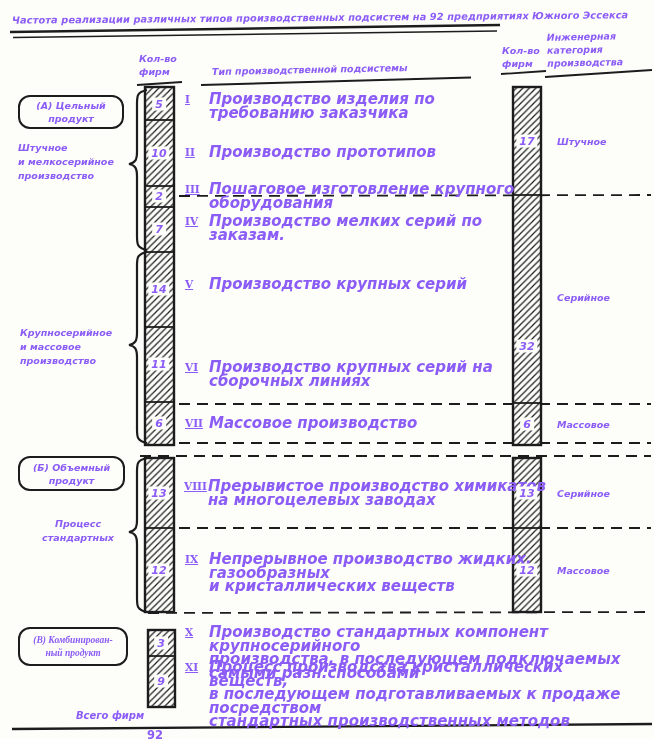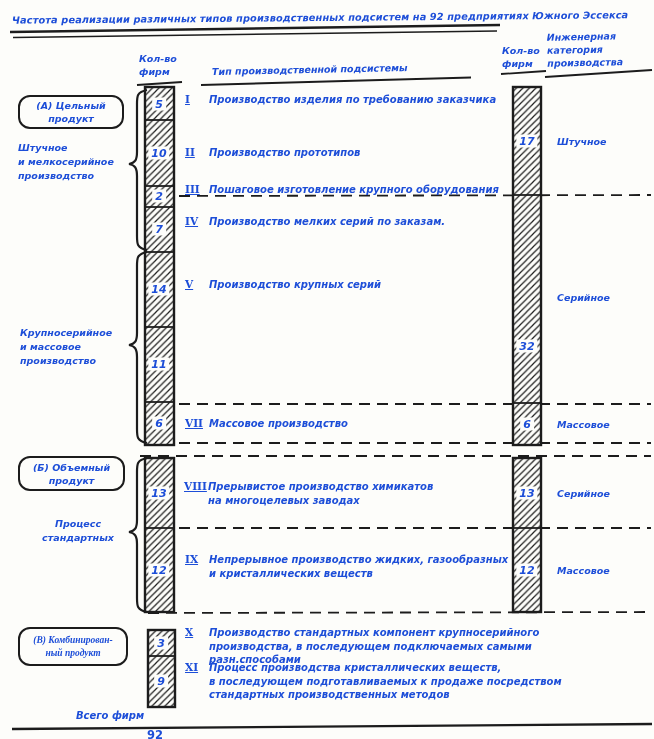--- a/index.html
+++ b/index.html
@@ -1,18 +1,18 @@
 <!DOCTYPE html>
 <html><head>
 <meta charset="utf-8">
 <style>
   html,body { margin:0; padding:0; background:#e8e8e4; }
   .page {
     position:relative; width:654px; height:739px; margin:0 auto;
-    background:#fdfdfa; color:#1d4ed8; overflow:hidden;
+    background:#fdfdfa; color:#8b5cf6; overflow:hidden;
     font-family:"DejaVu Sans", sans-serif;
   }
   svg.overlay { position:absolute; left:0; top:0; width:654px; height:739px; }
   svg .ink { stroke:#1c1c1c; fill:none; }
   .lbl {
     position:absolute; font-style:italic; font-weight:bold;
     font-size:9.5px; line-height:14px; white-space:pre-line;
   }
   .title { font-size:9.8px; white-space:nowrap; letter-spacing:0.1px; transform:rotate(-0.5deg); }
   .hdr { line-height:13px; }
@@ -20,21 +20,21 @@
     position:absolute; box-sizing:border-box; border:2.5px solid #1c1c1c; border-radius:12px;
     display:flex; align-items:center; justify-content:center; text-align:center;
     font-style:italic; font-weight:bold; font-size:9.5px; line-height:13px; white-space:pre-line;
   }
   .row { position:absolute; display:flex; align-items:flex-start; }
   .row .num {
     font-family:"DejaVu Serif", serif; font-weight:bold; font-size:10.5px;
     text-decoration:underline; min-width:24px; flex:0 0 auto; padding-top:0px;
   }
   .row .txt {
-    font-style:italic; font-weight:bold; font-size:10px; line-height:13.5px; white-space:pre-line;
+    font-style:italic; font-weight:bold; font-size:15px; line-height:13.5px; white-space:pre-line;
   }
   .barnum {
     position:absolute; transform:translate(-50%,-50%);
     background:#fdfdfa; padding:0 3px;
     font-weight:bold; font-style:italic; font-size:11px;
   }
   .cat { position:absolute; transform:translateY(-50%); font-style:italic; font-weight:bold; font-size:9.5px; }
   .total-label { font-size:10px; }
   .total-value { position:absolute; font-weight:bold; font-size:11.5px; }
 </style>
@@ -139,20 +139,24 @@
       <span class="num">III</span>
       <span class="txt">Пошаговое изготовление крупного оборудования</span>
     </div>
   <div class="row" style="left:185px; top:215px; width:360px;">
       <span class="num">IV</span>
       <span class="txt">Производство мелких серий по заказам.</span>
     </div>
   <div class="row" style="left:185px; top:278px; width:360px;">
       <span class="num">V</span>
       <span class="txt">Производство крупных серий</span>
+    </div>
+  <div class="row" style="left:185px; top:361px; width:360px;">
+      <span class="num">VI</span>
+      <span class="txt">Производство крупных серий на сборочных линиях</span>
     </div>
   <div class="row" style="left:185px; top:417px; width:360px;">
       <span class="num">VII</span>
       <span class="txt">Массовое производство</span>
     </div>
   <div class="row" style="left:184px; top:480px; width:370px;">
       <span class="num">VIII</span>
       <span class="txt">Прерывистое производство химикатов
 на многоцелевых заводах</span>
     </div>

